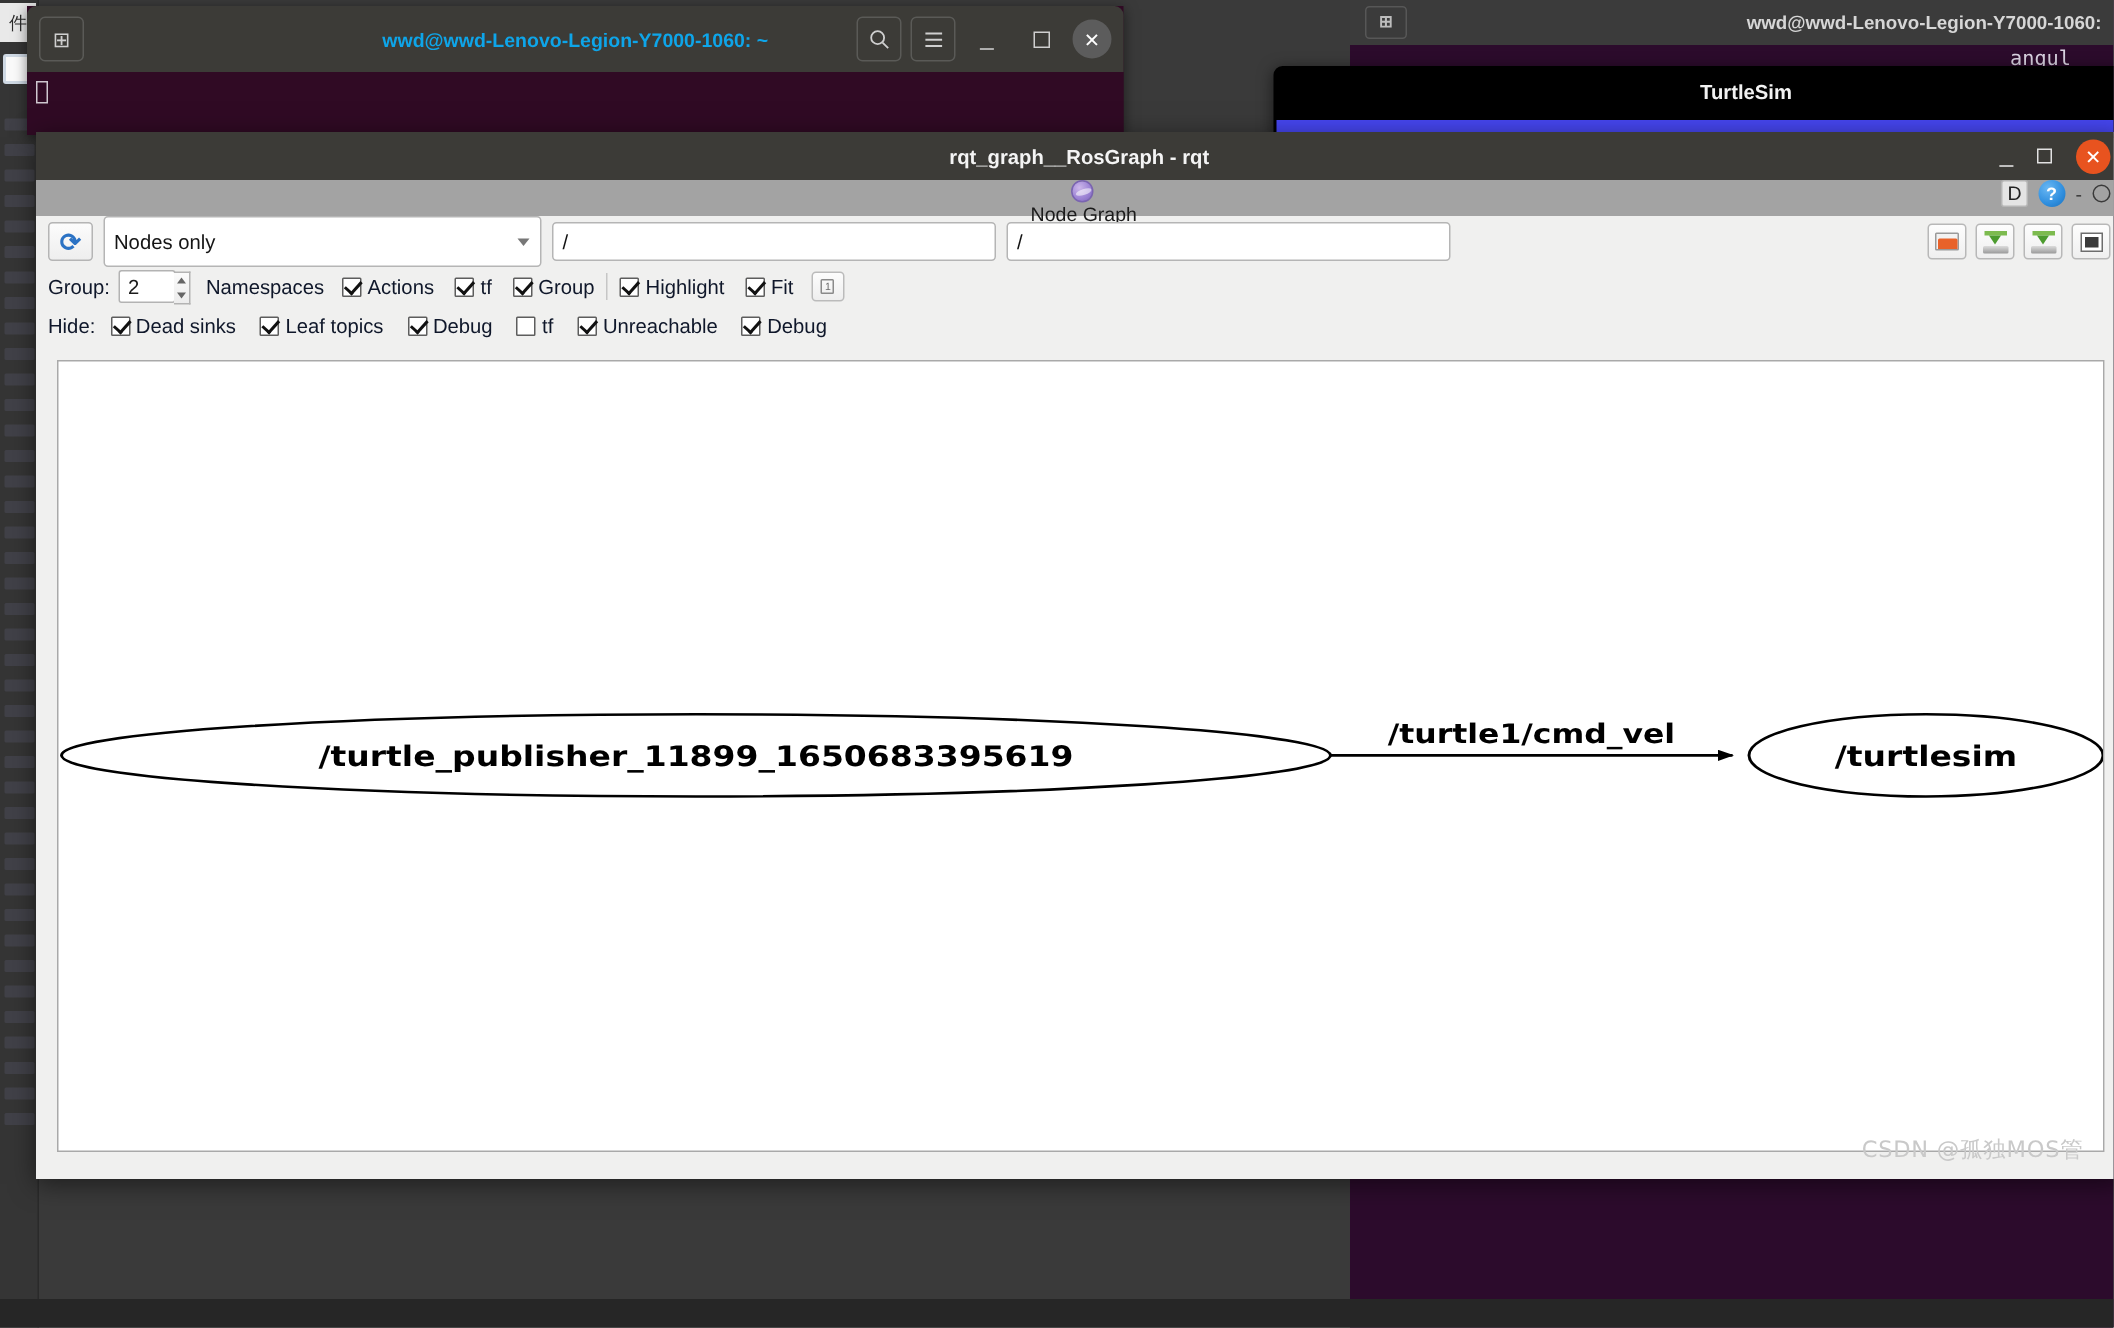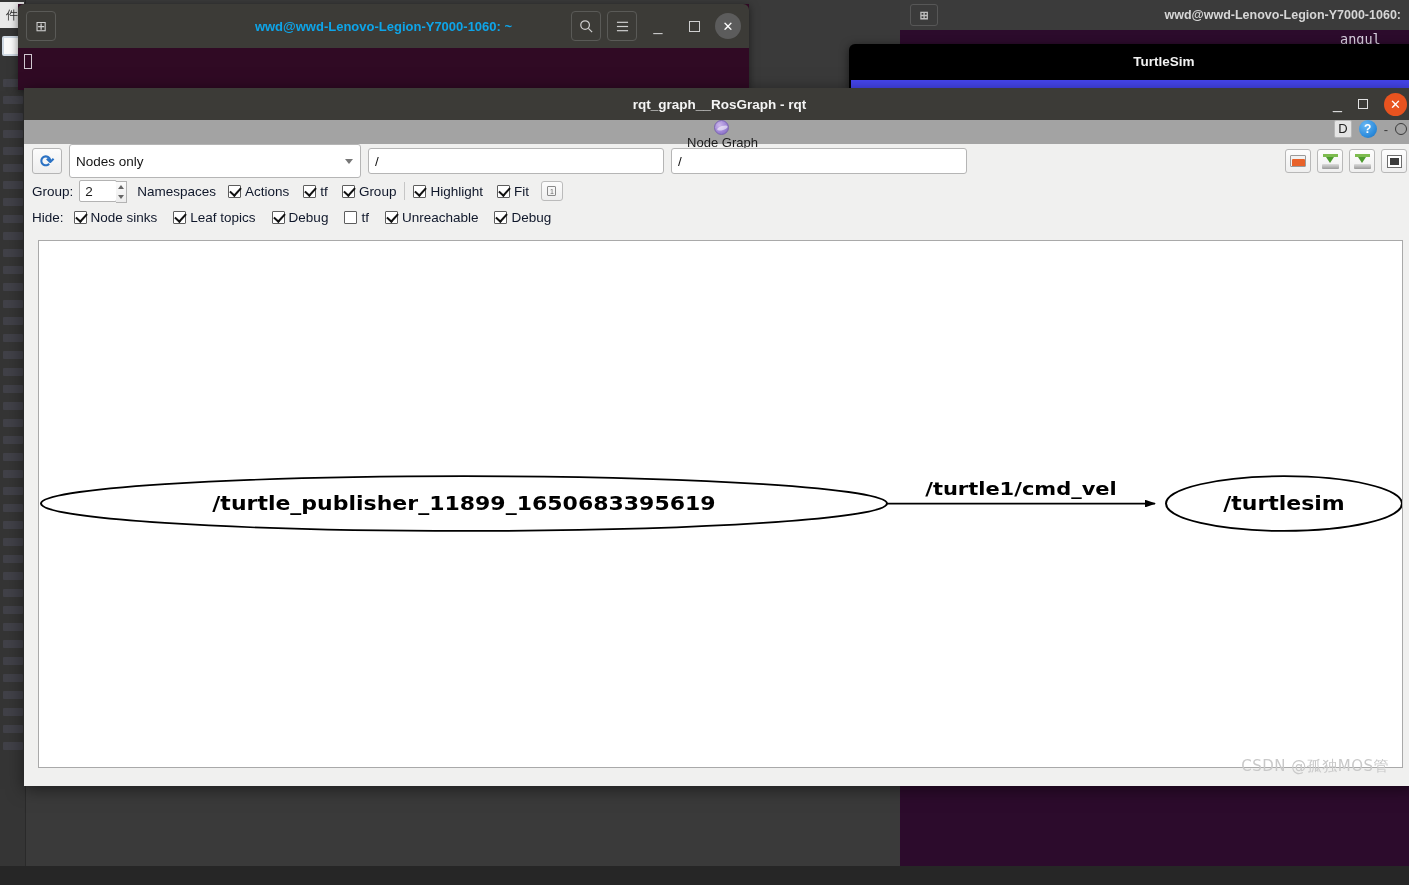--- a/index.html
+++ b/index.html
@@ -538,21 +538,21 @@
       <div class="tiny-btn" style="margin-left:12px;">
           <span>1</span>
         </div>
     </div>
 
     <div class="tb3">
       <span class="lbl">Hide:</span>
       <div id="hideItems" style="display:flex;align-items:center;gap:16px;margin-left:10px;">
           <div class="cb-item">
             <span class="cb on"></span>
-            <span class="lbl">Node sinks</span>
+            <span class="lbl">Dead sinks</span>
           </div>
           <div class="cb-item">
             <span class="cb on"></span>
             <span class="lbl">Leaf topics</span>
           </div>
           <div class="cb-item">
             <span class="cb on"></span>
             <span class="lbl">Debug</span>
           </div>
           <div class="cb-item">

